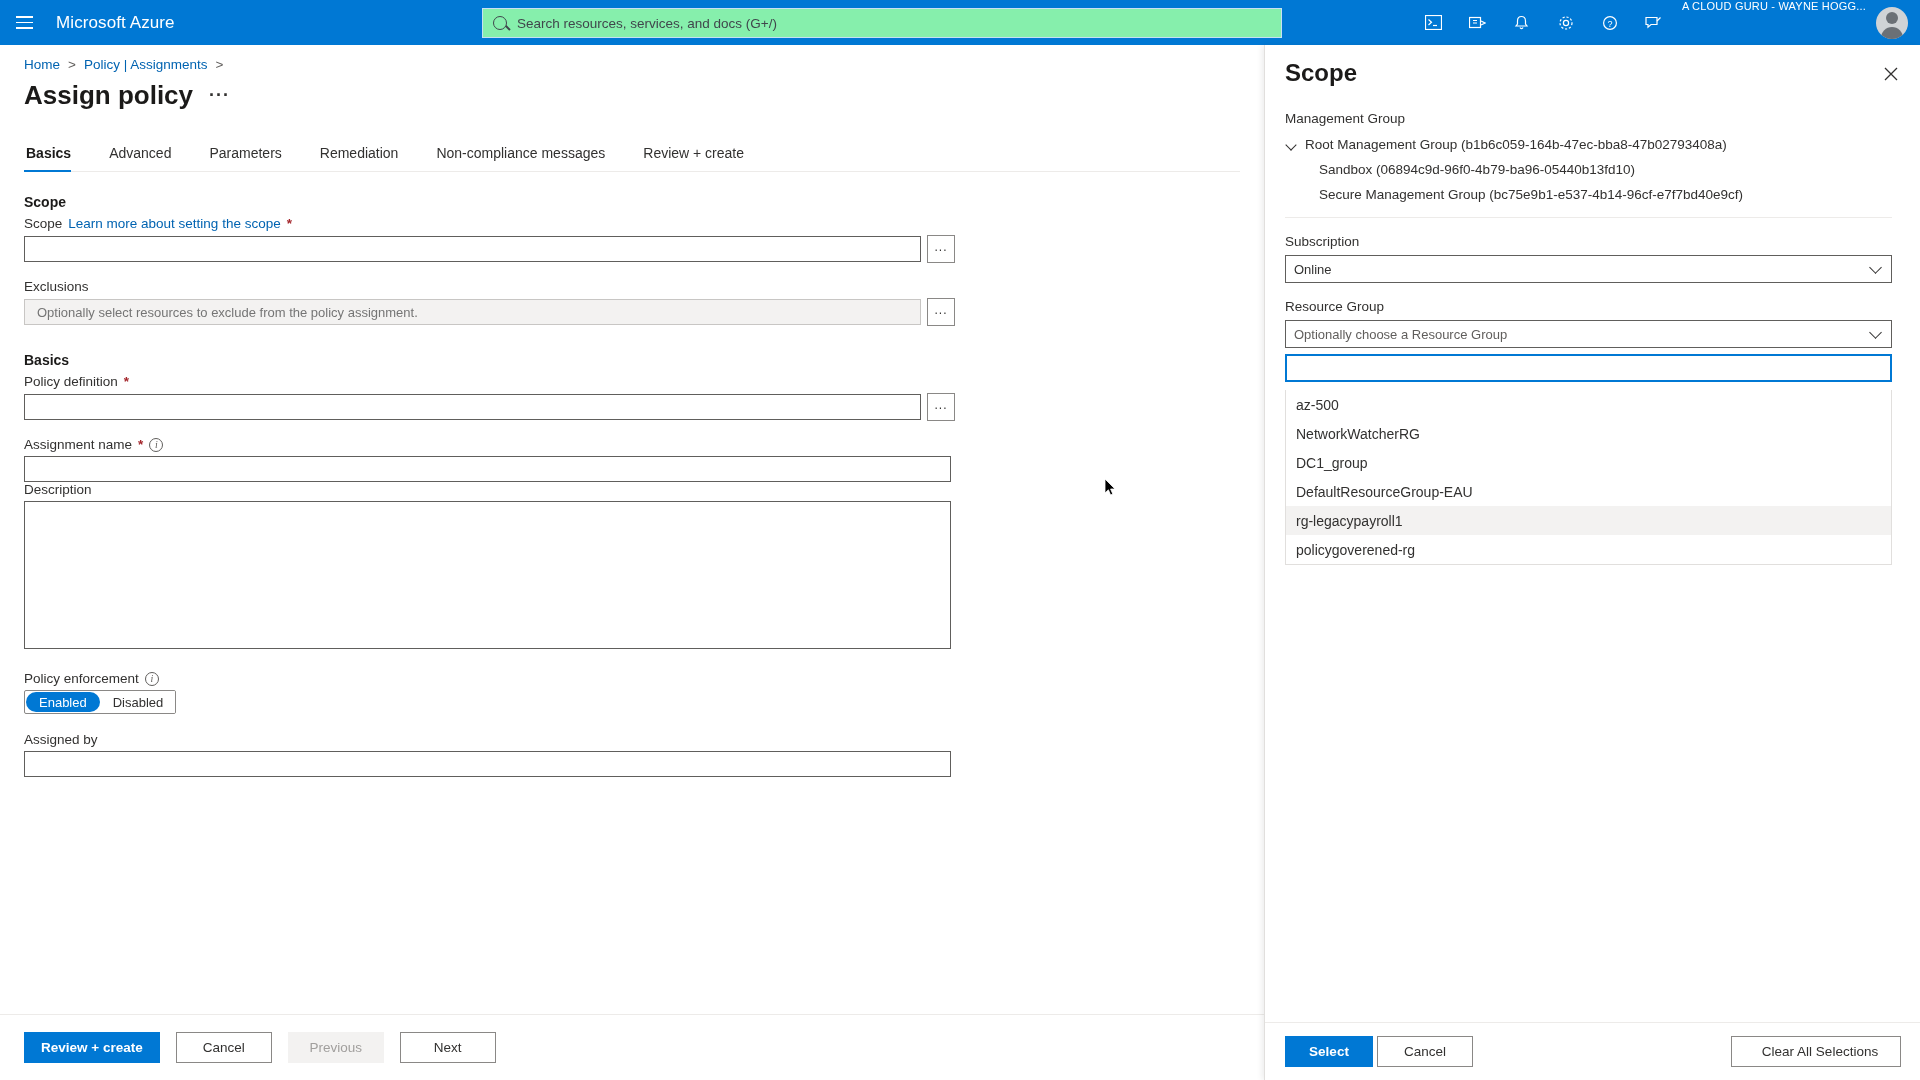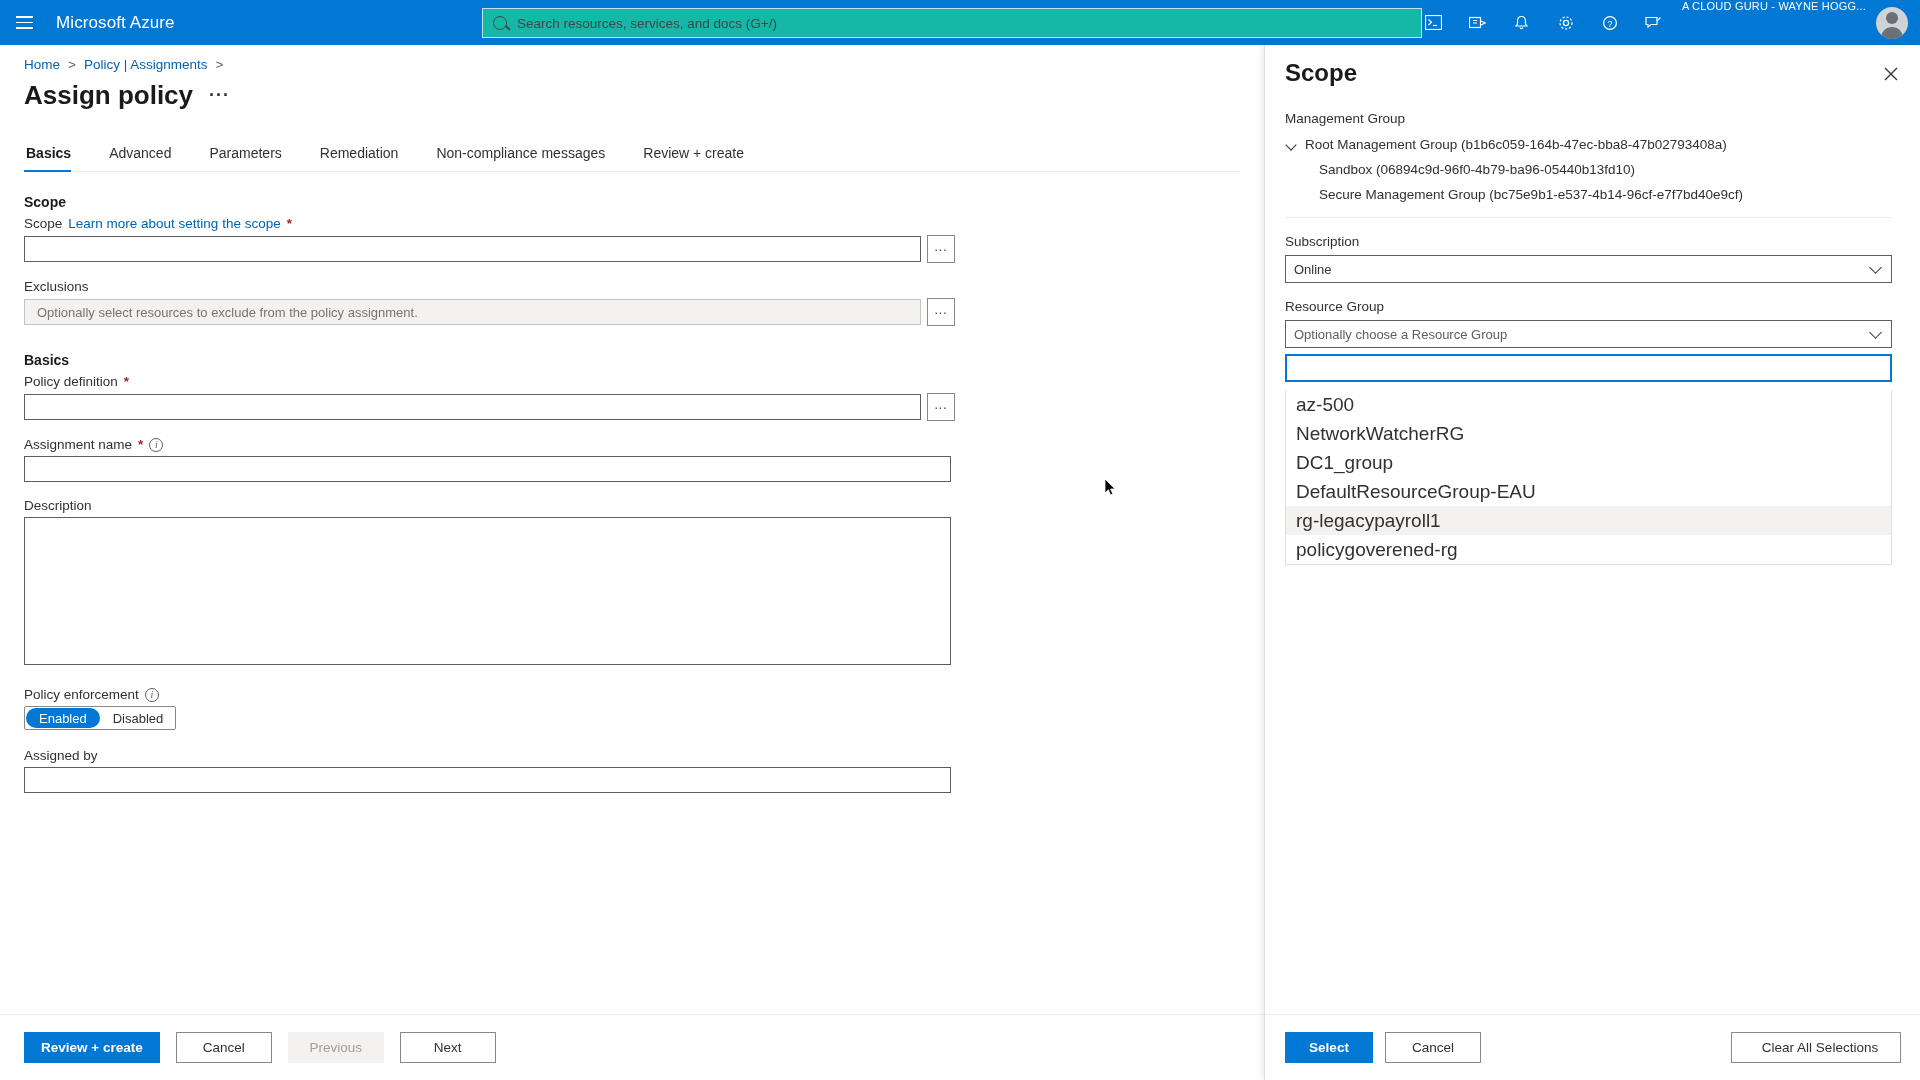--- a/index.html
+++ b/index.html
@@ -22,22 +22,22 @@
     width: 48px; height: 45px; display: flex; flex-direction: column;
     align-items: center; justify-content: center; cursor: pointer;
   }
   .hamburger span {
     display: block; width: 17px; height: 1.5px; background: #fff; margin: 2px 0;
   }
   .brand {
     color: #fff; font-size: 17px; margin-left: 8px; letter-spacing: .1px;
   }
   .searchbox {
-    position: absolute; left: 482px; top: 8px; width: 940px; height: 30px;
-    background: #14b8a6; border: 1px solid #c7e0f4; display: flex; align-items: center;
+    position: absolute; left: 482px; top: 8px; width: 800px; height: 30px;
+    background: #86efac; border: 1px solid #c7e0f4; display: flex; align-items: center;
     padding: 0 10px; color: #40464c; font-size: 13.5px;
   }
   .searchbox .mag {
     width: 14px; height: 14px; border: 1.6px solid #40464c; border-radius: 50%;
     margin-right: 10px; position: relative; flex: none;
   }
   .searchbox .mag::after {
     content: ""; position: absolute; width: 6px; height: 1.6px; background: #40464c;
     transform: rotate(45deg); right: -5px; bottom: 0px;
   }
@@ -170,31 +170,31 @@
     width: 9px; height: 9px; border-right: 1.4px solid #323130; border-bottom: 1.4px solid #323130;
     transform: rotate(45deg); margin-top: -4px; margin-right: 3px;
   }
   .select-box.placeholder { color: #605e5c; }
   .dd-search {
     width: 100%; height: 28px; border: 2px solid #0078d4; background: #fff; outline: none;
     font-size: 13px; padding: 0 6px; font-family: "Liberation Sans", sans-serif;
   }
   .dd-list { border: 1px solid #e1dfdd; border-top: none; background: #fff; }
   .dd-item {
-    height: 29px; display: flex; align-items: center; padding: 0 10px; font-size: 19px; color: #323130; cursor: pointer;
+    height: 29px; display: flex; align-items: center; padding: 0 10px; font-size: 14px; color: #323130; cursor: pointer;
   }
   .dd-item.hover { background: #f3f2f1; }
   .cursor {
     position: absolute; left: 1105px; top: 479px; width: 12px; height: 18px; pointer-events: none;
   }
   .cursor svg { display: block; }
 
   .blade-footer {
-    position: absolute; left: 0; bottom: 0; width: 656px; height: 66px; border-top: 1px solid #edebe9;
-    background: #fff; display: flex; align-items: center; padding: 0 20px; gap: 12px;
+    position: absolute; left: 0; bottom: 0; width: 656px; height: 58px; border-top: 1px solid #edebe9;
+    background: #fff; display: flex; align-items: center; padding: 0 20px; gap: 4px;
   }
   .blade-footer .right { margin-left: auto; }
 </style>
 </head>
 <body>
 
 <div id="app">
 
   <div class="topbar">
     <div class="hamburger">
@@ -309,21 +309,21 @@
 
     <div class="field-label" style="margin-top:16px;">
       <span>Assignment name</span>
       <span class="req">*</span>
       <span class="info-i">i</span>
     </div>
     <div class="row">
       <input class="tbox" style="width: 927px;" value="">
     </div>
 
-    <div class="field-label" style="margin-top:16px;">Description</div>
+    <div class="field-label" style="">Description</div>
     <textarea class="desc-area" value="" style=""></textarea>
 
     <div class="field-label" style="margin-top:18px;">
       <span>Policy enforcement</span>
       <span class="info-i">i</span>
     </div>
     <div class="toggle">
       <div class="opt sel">Enabled</div>
       <div class="opt">Disabled</div>
     </div>

